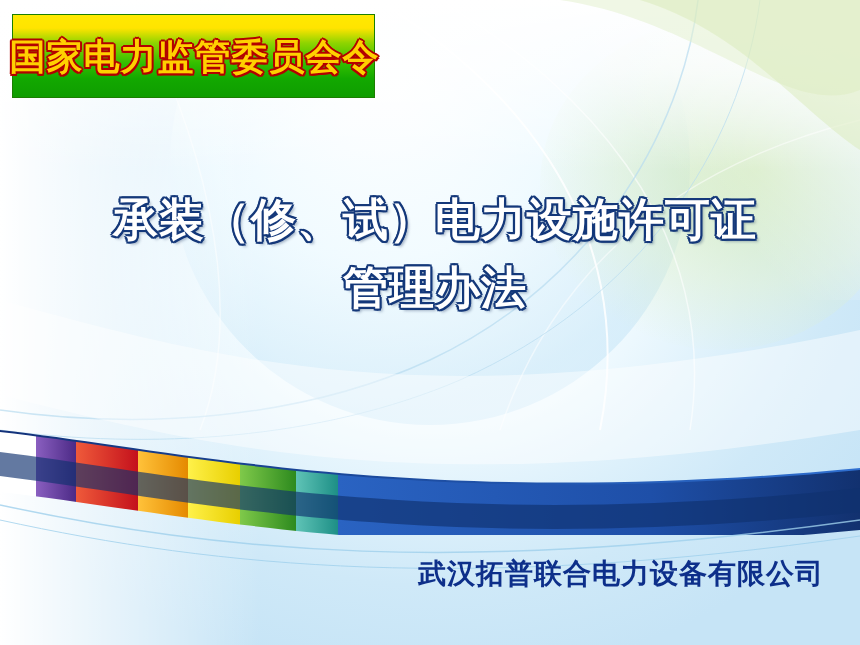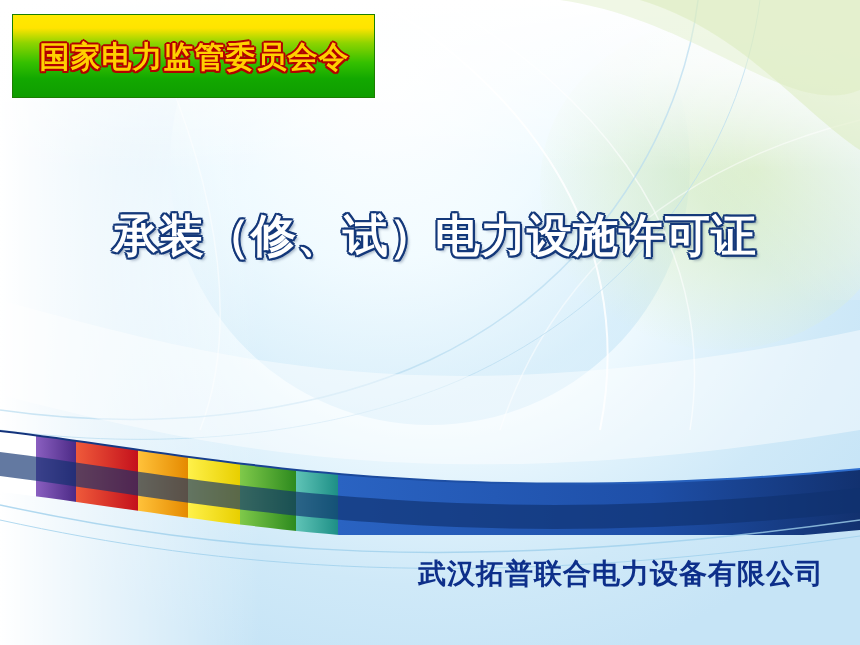--- a/index.html
+++ b/index.html
@@ -72,35 +72,35 @@
   }
   .banner-text {
     position: absolute;
     left: 0; top: 0;
     width: 363px; height: 84px;
     display: flex;
     align-items: center;
     justify-content: center;
     font-family: "DejaVu Sans", "Liberation Sans", sans-serif;
     font-weight: bold;
-    font-size: 30px;
+    font-size: 36px;
     letter-spacing: 1px;
     color: #ffd000;
     text-shadow:
       -1.5px -1.5px 0 #b30000, 1.5px -1.5px 0 #b30000,
       -1.5px 1.5px 0 #b30000, 1.5px 1.5px 0 #b30000,
       -2px 0 0 #b30000, 2px 0 0 #b30000,
       0 -2px 0 #b30000, 0 2px 0 #b30000;
     white-space: nowrap;
   }
 
   
   .title-block {
     position: absolute;
-    left: 40px; top: 206px;
+    left: 40px; top: 190px;
     width: 790px;
     text-align: center;
   }
   .title-line {
     font-family: "DejaVu Sans", "Liberation Sans", sans-serif;
     font-weight: bold;
     font-size: 45px;
     line-height: 60px;
     color: #ffffff;
     letter-spacing: 1px;
@@ -219,17 +219,18 @@
       <path d="M0,520 C220,568 470,592 860,536" stroke-width="1"></path>
     </g>
   </svg>
 
   <div class="banner">
     <div class="banner-text">国家电力监管委员会令</div>
   </div>
 
   <div class="title-block">
     <div class="title-line">承装（修、试）电力设施许可证</div>
+    <div class="title-line second">管理办法</div>
   </div>
 
   <div class="company">武汉拓普联合电力设备有限公司</div>
 
 </div>
 
 </body></html>

